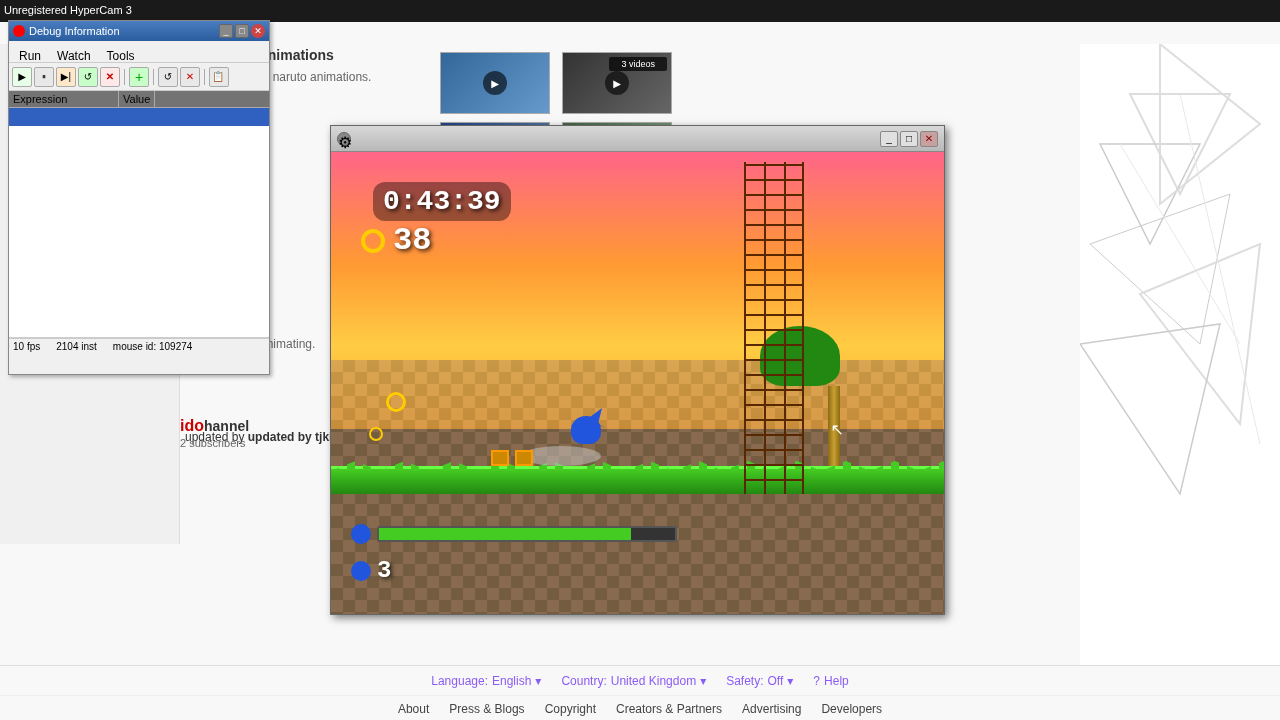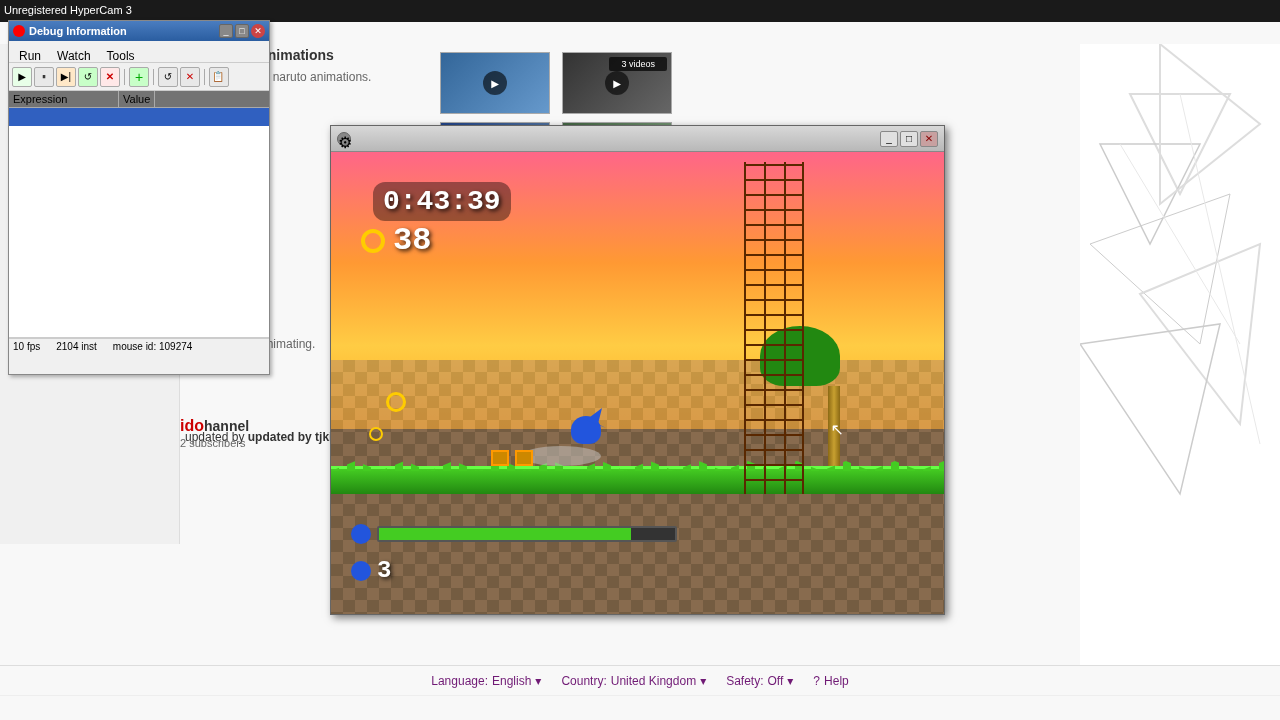--- a/index.html
+++ b/index.html
@@ -52,21 +52,20 @@
       display: flex;
       align-items: center;
       justify-content: space-between;
       height: 20px;
     }
 
     .debug-titlebar-left {
       display: flex;
       align-items: flex-start;
       gap: 4px;
-      font-weight: bold;
     }
 
     .debug-close-btn {
       width: 14px; height: 14px;
       background: #c44;
       border-radius: 50%;
       display: flex; align-items: center; justify-content: center;
       font-size: 9px; color: white; cursor: pointer;
     }
 
@@ -589,21 +588,21 @@
       display: flex;
       align-items: center;
       justify-content: center;
       gap: 20px;
       padding: 0 40px;
       border-bottom: 1px solid #eee;
     }
 
     .footer-lang-item {
       font-size: 12px;
-      color: #701a75;
+      color: #8b5cf6;
       display: flex;
       align-items: flex-end;
       gap: 4px;
       cursor: pointer;
     }
 
     .footer-links-bar {
       height: 25px;
       display: flex;
       align-items: center;
@@ -864,13 +863,21 @@
     <div class="footer-lang-item">
       <span>Safety:</span>
       <span>Off</span>
       <span>▾</span>
     </div>
     <div class="footer-lang-item">
       <span>?</span>
       <span>Help</span>
     </div>
   </div>
+  <div class="footer-links-bar">
+    <a class="footer-link">About</a>
+    <a class="footer-link">Press &amp; Blogs</a>
+    <a class="footer-link">Copyright</a>
+    <a class="footer-link">Creators &amp; Partners</a>
+    <a class="footer-link">Advertising</a>
+    <a class="footer-link">Developers</a>
+  </div>
 </div>
 
 </body></html>

